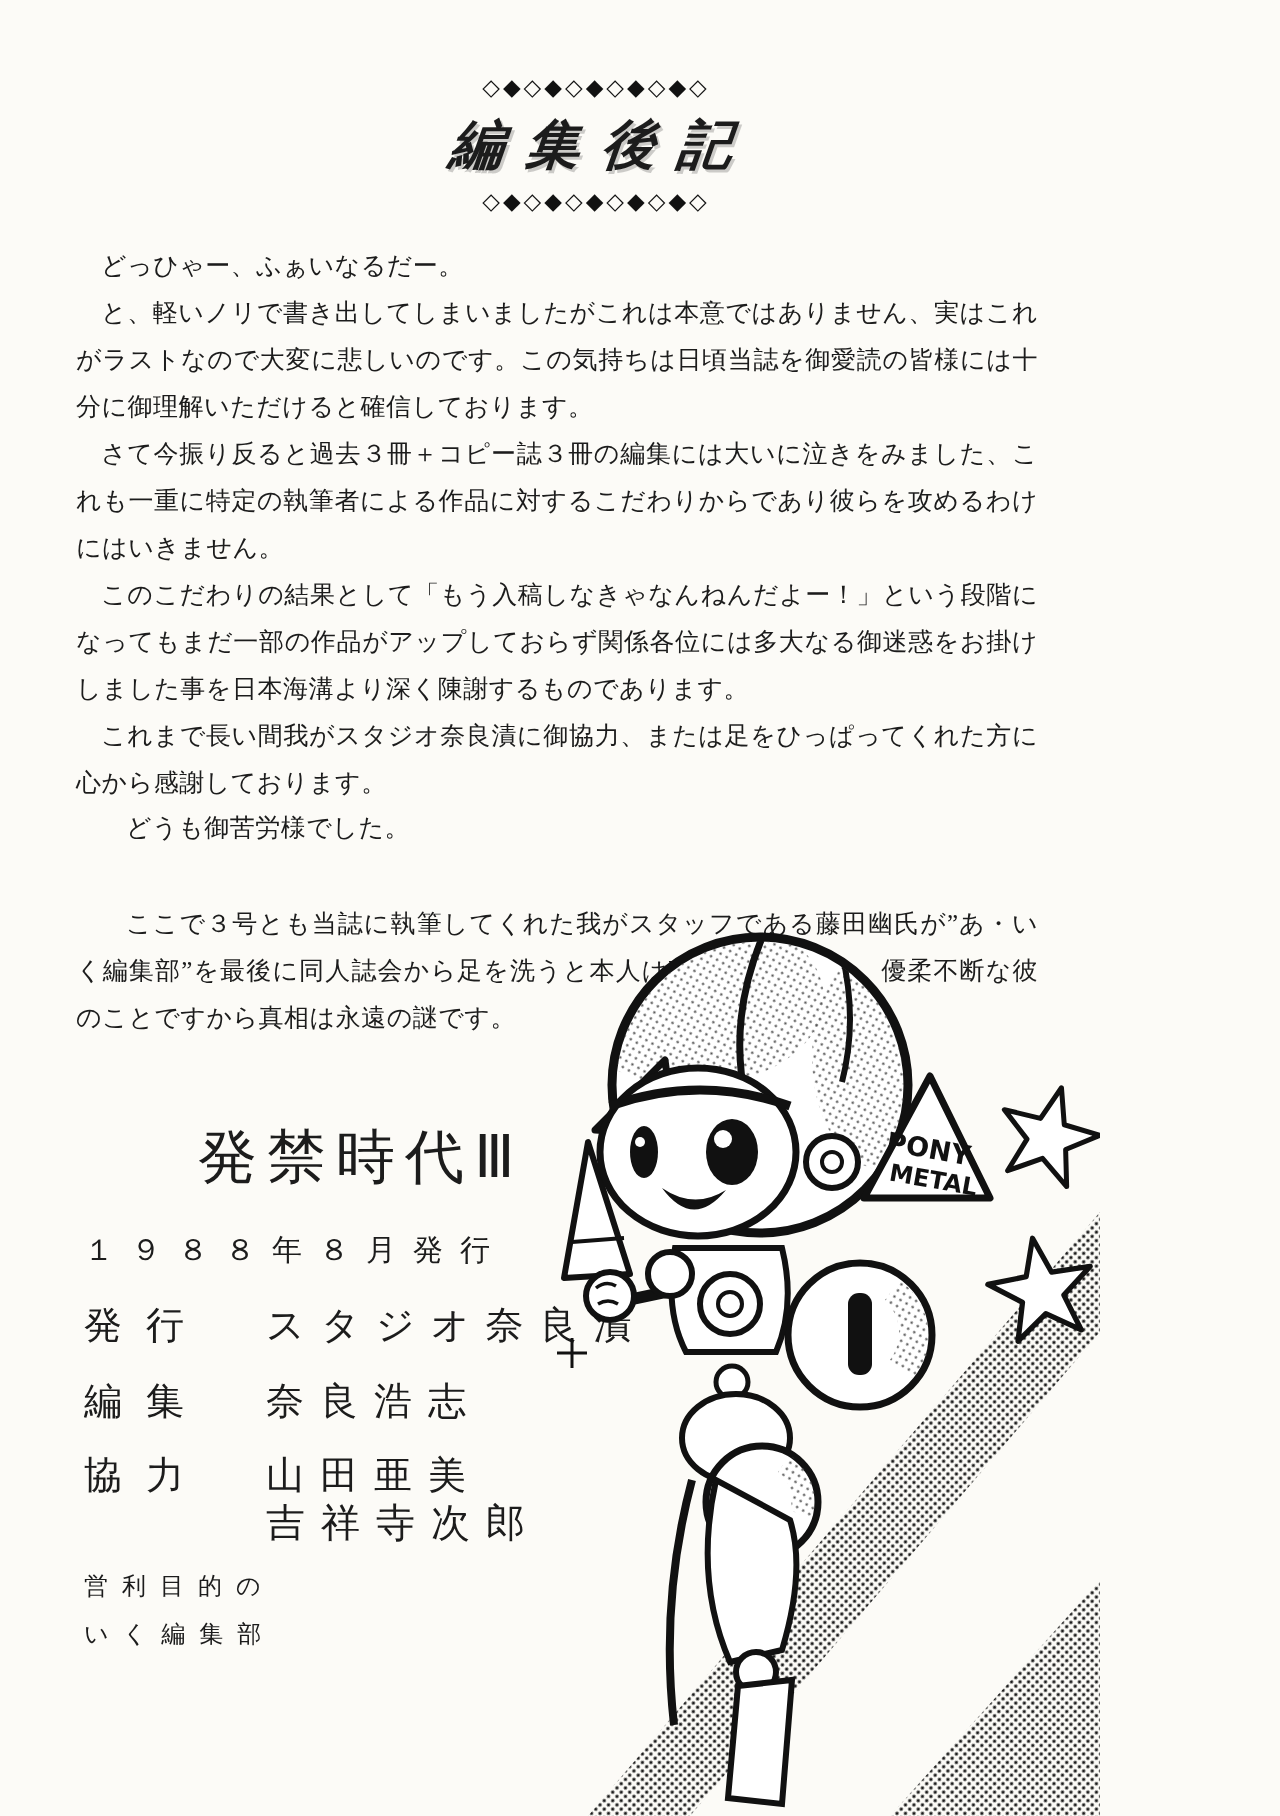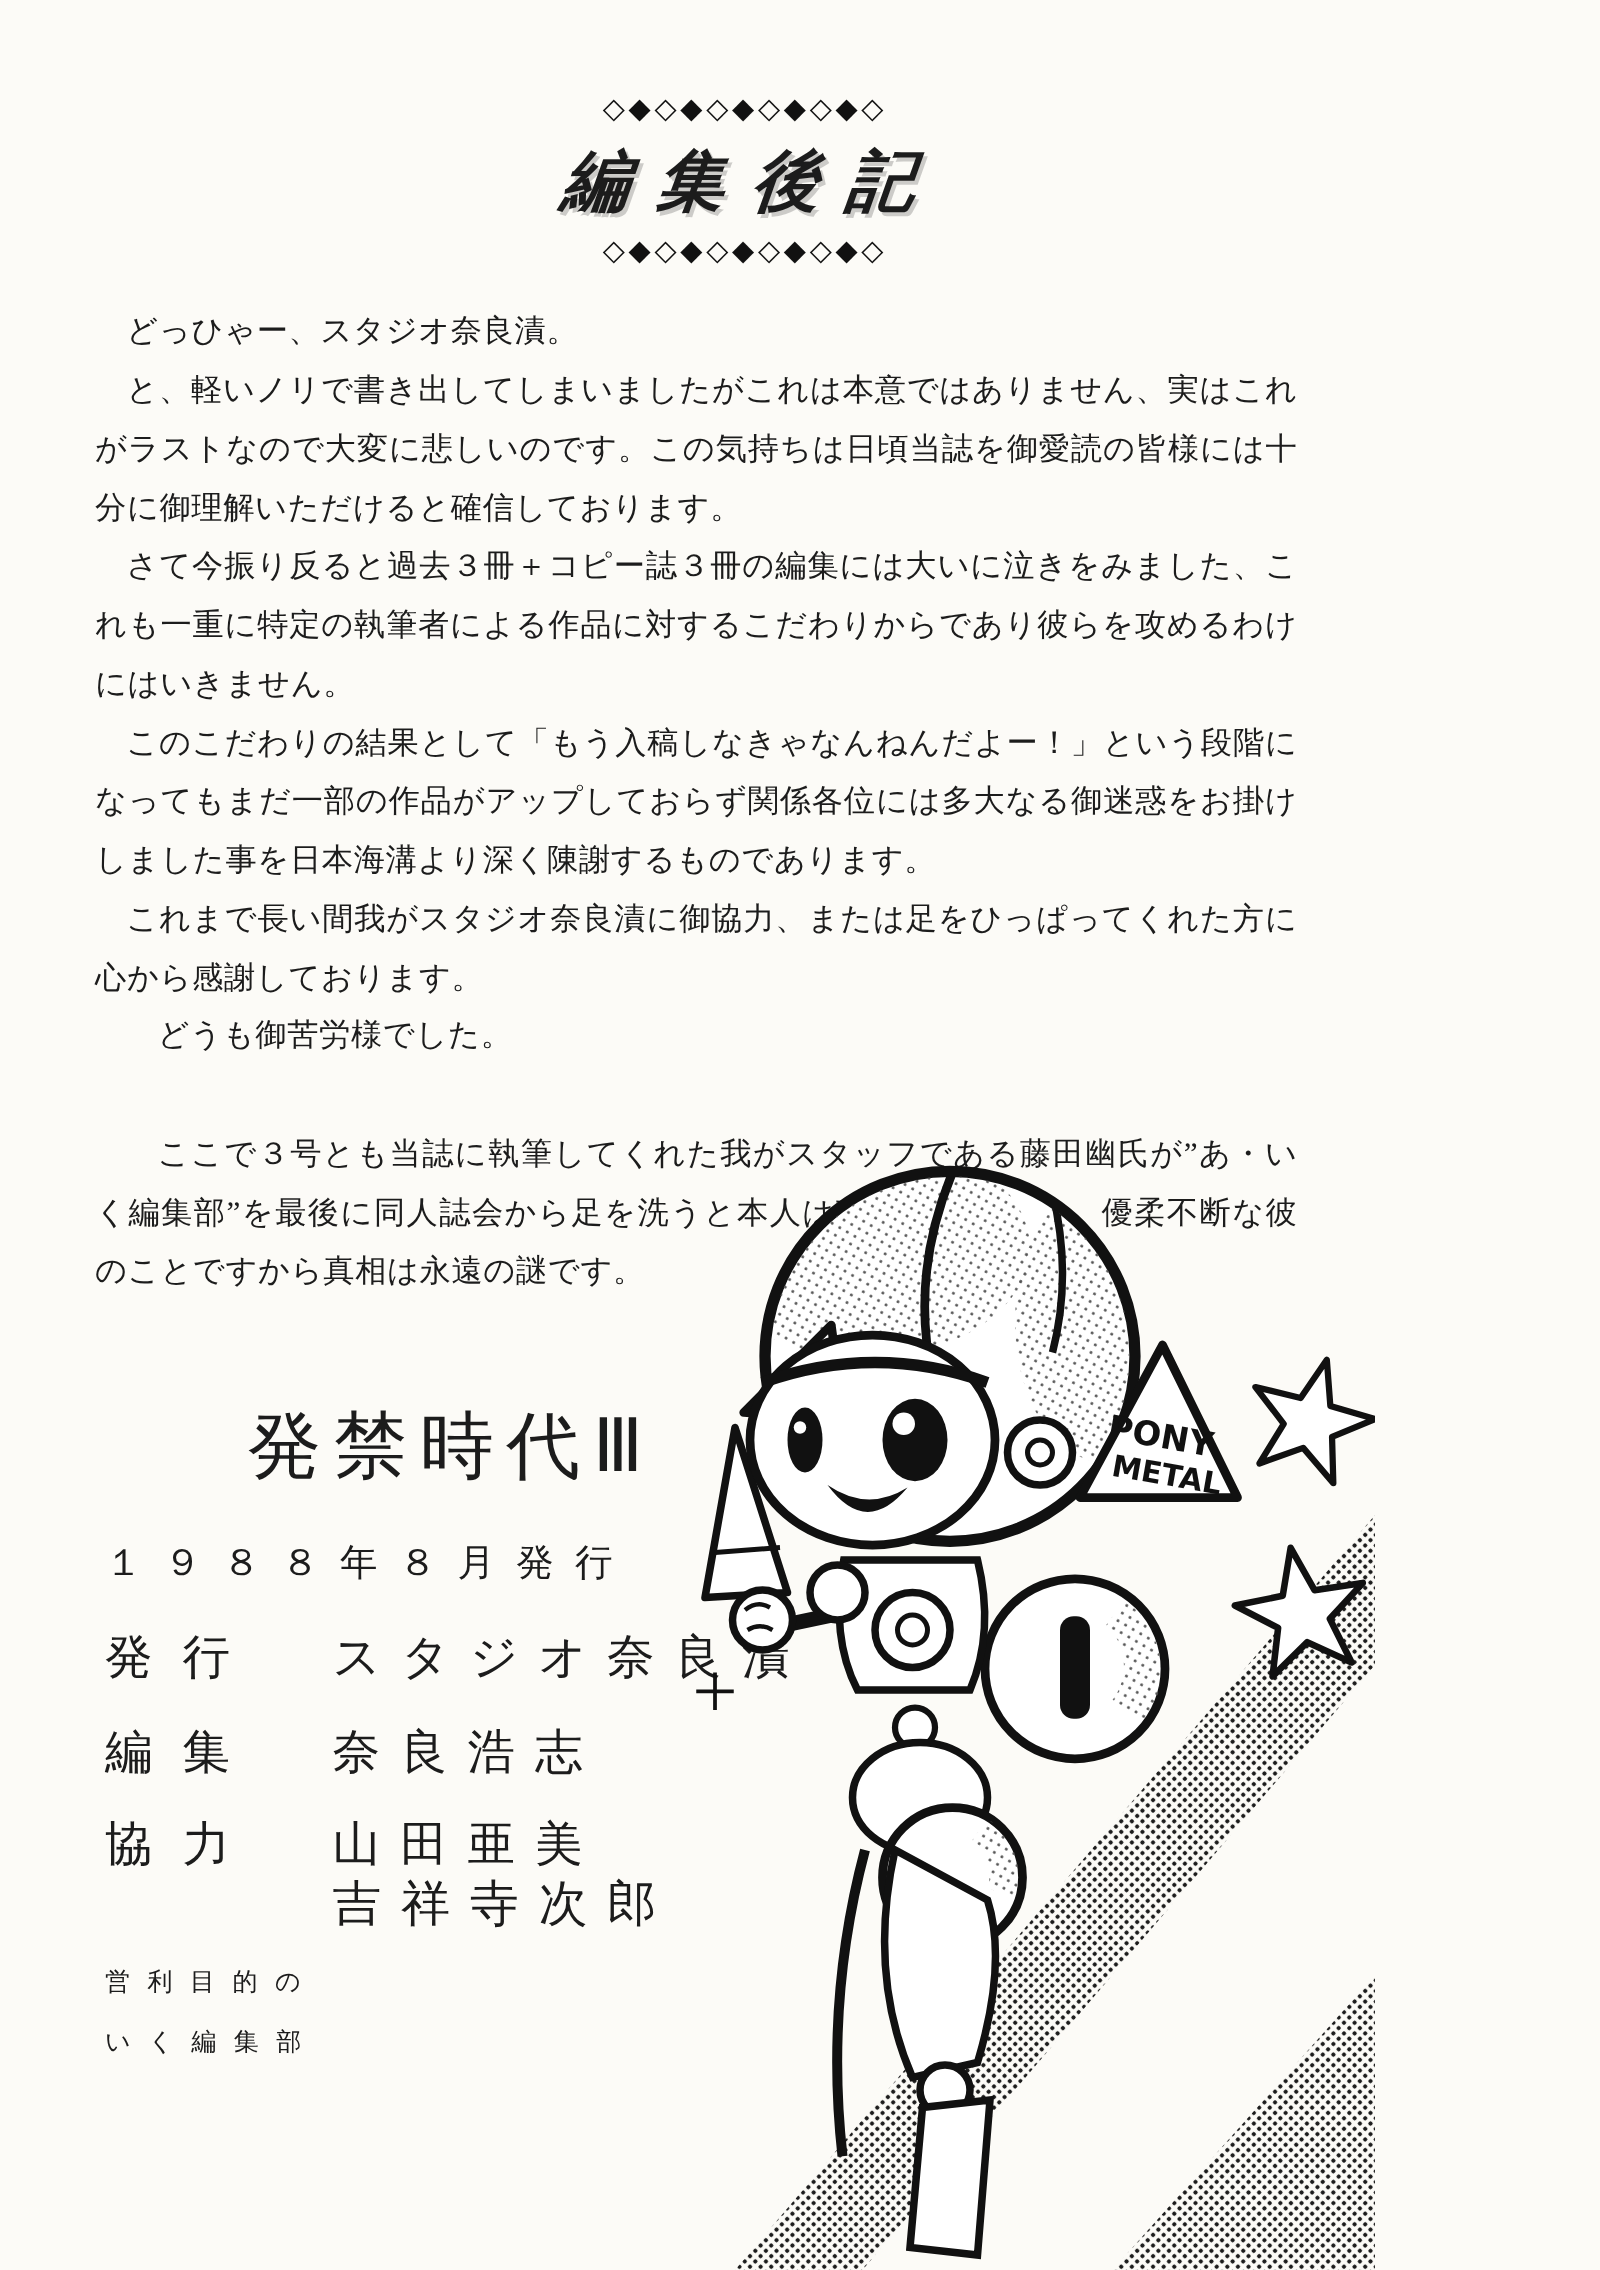--- a/index.html
+++ b/index.html
@@ -40,42 +40,42 @@
   .colophon-date  { position:absolute; left:84px;  top:1230px; font-size:30px; letter-spacing:17px; white-space:nowrap; }
   .colophon-row   { position:absolute; left:84px;  font-size:38px; white-space:nowrap; }
   .colophon-row .label { display:inline-block; width:182px; letter-spacing:24px; }
   .colophon-row .value { letter-spacing:16px; }
   .row-publish { top:1300px; }
   .row-edit    { top:1376px; }
   .row-coop    { top:1450px; }
   .coop-line2  { position:absolute; left:266px; top:1496px; font-size:39px; letter-spacing:16px; white-space:nowrap; }
   .notice {
     position:absolute; left:84px; top:1562px;
-    font-size:20px; letter-spacing:14px; line-height:48px; white-space:nowrap;
+    font-size:24px; letter-spacing:14px; line-height:48px; white-space:nowrap;
   }
   
   .illustration { position:absolute; left:460px; top:880px; width:640px; height:936px; }
   .helmet-label {
     font-family:"DejaVu Sans",sans-serif;
     font-weight:bold;
   }
 </style>
 </head>
 <body>
 
 <div class="page">
 
   <div class="header">
     <div class="diamond-row">◇◆◇◆◇◆◇◆◇◆◇</div>
     <div class="page-title">編集後記</div>
     <div class="diamond-row">◇◆◇◆◇◆◇◆◇◆◇</div>
   </div>
 
   <div class="body-text">
-    <p>どっひゃー、スタジオ奈良漬。</p>
+    <p>どっひゃー、ふぁいなるだー。</p>
     <p>と、軽いノリで書き出してしまいましたがこれは本意ではありません、実はこれがラストなので大変に悲しいのです。この気持ちは日頃当誌を御愛読の皆様には十分に御理解いただけると確信しております。</p>
     <p>さて今振り反ると過去３冊＋コピー誌３冊の編集には大いに泣きをみました、これも一重に特定の執筆者による作品に対するこだわりからであり彼らを攻めるわけにはいきません。</p>
     <p>このこだわりの結果として「もう入稿しなきゃなんねんだよー！」という段階になってもまだ一部の作品がアップしておらず関係各位には多大なる御迷惑をお掛けしました事を日本海溝より深く陳謝するものであります。</p>
     <p>これまで長い間我がスタジオ奈良漬に御協力、または足をひっぱってくれた方に心から感謝しております。</p>
     <p class="indent-2">どうも御苦労様でした。</p>
     <p class="closing">ここで３号とも当誌に執筆してくれた我がスタッフである藤田幽氏が”あ・いく編集部”を最後に同人誌会から足を洗うと本人は言っております。優柔不断な彼のことですから真相は永遠の謎です。</p>
   </div>
 
   <div class="colophon-title">発禁時代Ⅲ</div>
   <div class="colophon-date">１９８８年８月発行</div>

